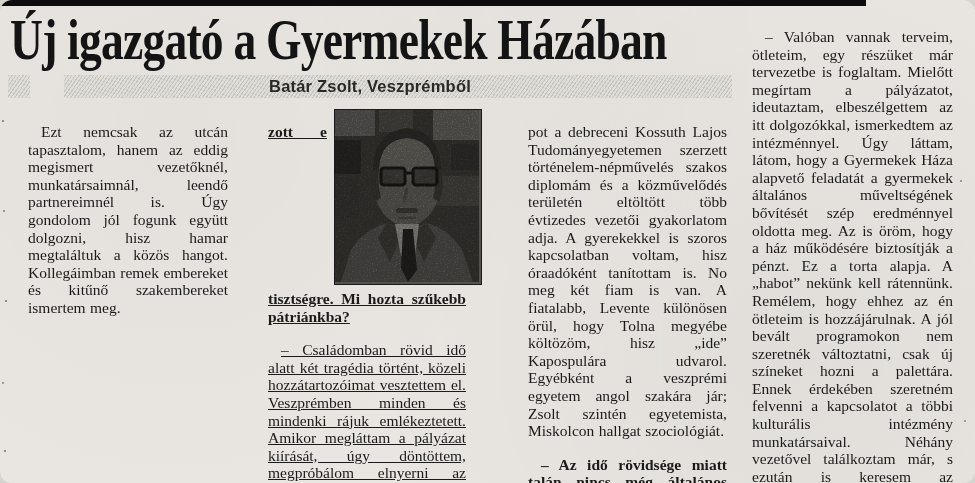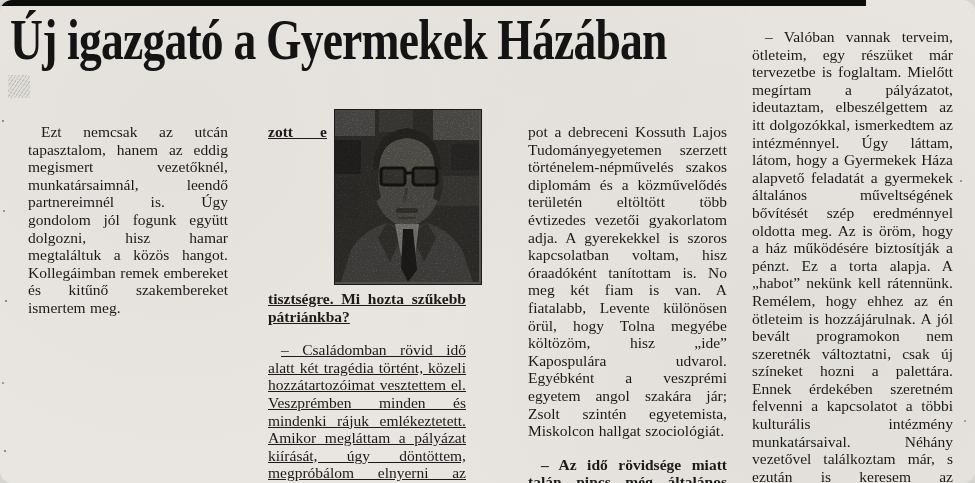--- a/index.html
+++ b/index.html
@@ -63,20 +63,23 @@
 </head>
 <body>
 
 <div class="page">
 
   <div class="top-rule"></div>
 
   <h1 class="headline">Új igazgató a Gyermekek Házában</h1>
 
   <div class="byline-stub hatch"></div>
+  <div class="byline-bar hatch">
+    <span class="byline-text">Batár Zsolt, Veszprémből</span>
+  </div>
 
   <div class="col col-1">
     <p>Ezt nemcsak az utcán tapasztalom, hanem az eddig megismert vezetőknél, munkatársaimnál, leendő partnereimnél is. Úgy gondolom jól fogunk együtt dolgozni, hisz hamar megtaláltuk a közös hangot. Kollegáimban remek embereket és kitűnő szakembereket ismertem meg.</p>
   </div>
 
   <div class="col col-2">
     <div class="photo" title="grainy black-and-white portrait of a balding man with glasses wearing a suit and tie">
       <svg width="144" height="172" viewBox="0 0 144 172" xmlns="http://www.w3.org/2000/svg">
         <defs>
           <filter id="grain">

